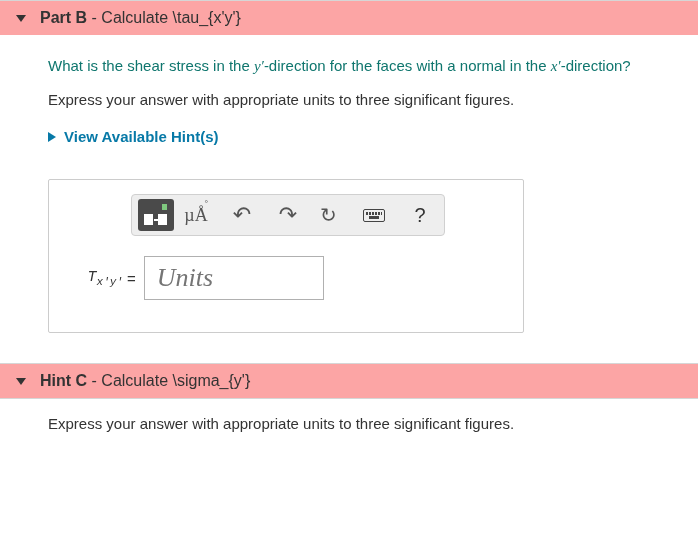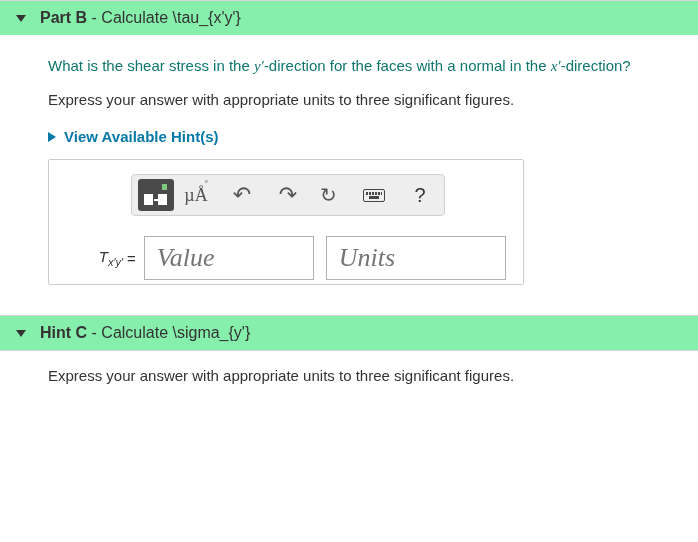--- a/index.html
+++ b/index.html
@@ -15,21 +15,21 @@
   .part-separator {
     border-top: 1px solid #d6d6d6;
     margin: 0;
   }
   .part-header {
     display: flex;
     align-items: center;
     padding: 8px 0 8px 16px;
     font-size: 16px;
     color: #333;
-    background: #86efac;
+    background: #fca5a5;
     text-align: right;
   }
   .part-header .caret {
     width: 0; height: 0;
     border-left: 5px solid transparent;
     border-right: 5px solid transparent;
     border-top: 7px solid #333;
     margin-right: 14px;
   }
   .part-header .title b { font-weight: 700; }
@@ -45,35 +45,35 @@
     font-weight: 400;
     margin: 16px 0 10px 0;
   }
   .hints-link {
     color: #0779A7;
     font-weight: 700;
     font-size: 15px;
     display: inline-flex;
     align-items: center;
     cursor: pointer;
-    margin: 10px 0 14px 0;
+    margin: 10px 0 34px 0;
     text-align: right;
   }
   .hints-link .tri {
     width: 0; height: 0;
     border-top: 5px solid transparent;
     border-bottom: 5px solid transparent;
     border-left: 8px solid #0779A7;
     margin-right: 8px;
   }
   .answer-box {
     border: 1px solid #ccc;
     border-radius: 2px;
     width: 476px;
-    padding: 14px 14px 4px 14px;
+    padding: 14px 14px 32px 14px;
   }
   .toolbar-wrap {
     display: flex;
     padding-left: 68px;
   }
   .toolbar {
     display: flex;
     align-items: center;
     gap: 4px;
     background: #eeeeee;
@@ -127,21 +127,21 @@
   .tmpl-icon .b { right:3px; top:0px; width:5px; height:6px; background:#7fc97f; border-color:#7fc97f; }
   .tmpl-icon .c { right:3px; bottom:1px; width:9px; height:11px; }
   .tmpl-icon .d { left:12px; bottom:5px; width:4px; height:2px; background:#fff; }
 
   .input-row {
     display: flex;
     align-items: center;
     margin-top: 20px;
   }
   .var-label {
-    font-family: Liberation Sans, sans-serif;
+    font-family: Liberation Mono, monospace;
     font-style: italic;
     font-size: 15px;
     color: #333;
     width: 60px;
     text-align: right;
   }
   .eq { margin: 0 8px 0 4px; font-size: 15px; }
   .val-input, .unit-input {
     height: 44px;
     border: 1px solid #b0b0b0;
@@ -223,21 +223,20 @@
             <span style="font-size:20px;color:#333">?</span>
           </div>
         </div>
       </div>
 
       <div class="input-row">
         <span class="var-label">
           <span style="font-style:italic">T</span><sub style="font-size:11px">x′y′</sub>
         </span>
         <span class="eq">=</span>
-        <input class="val-input" placeholder="Value" style="">
         <input class="unit-input" placeholder="Units" style="">
       </div>
     </div>
 
   </div>
 
   <div class="part-separator"></div>
   <div class="part-header">
     <span class="caret"></span>
     <span class="title">

